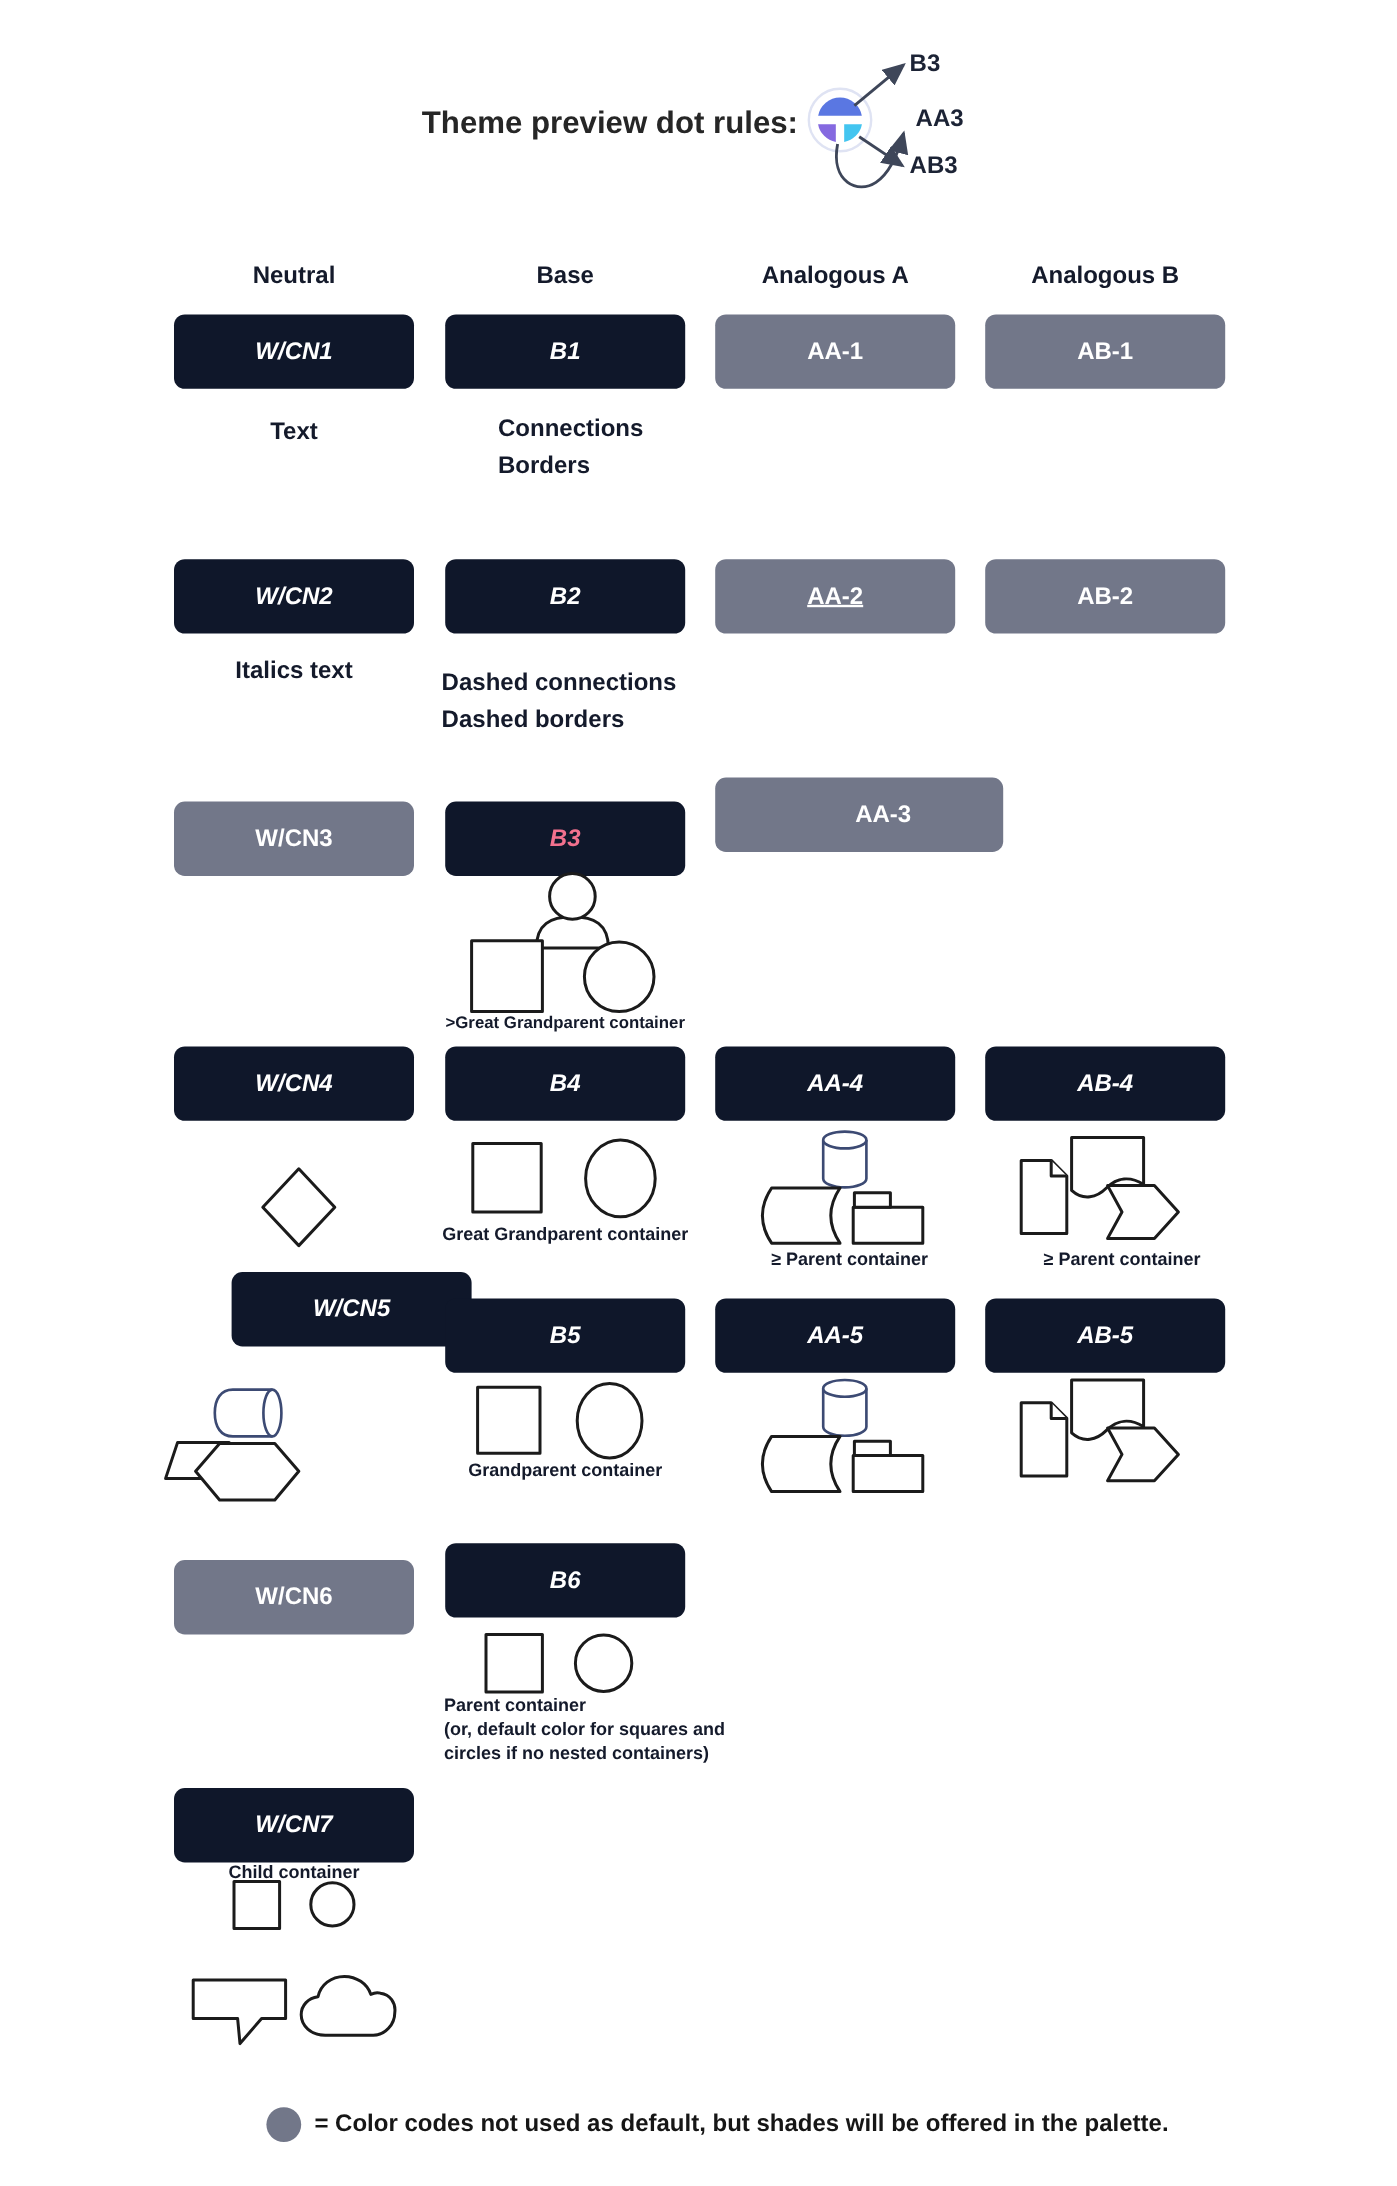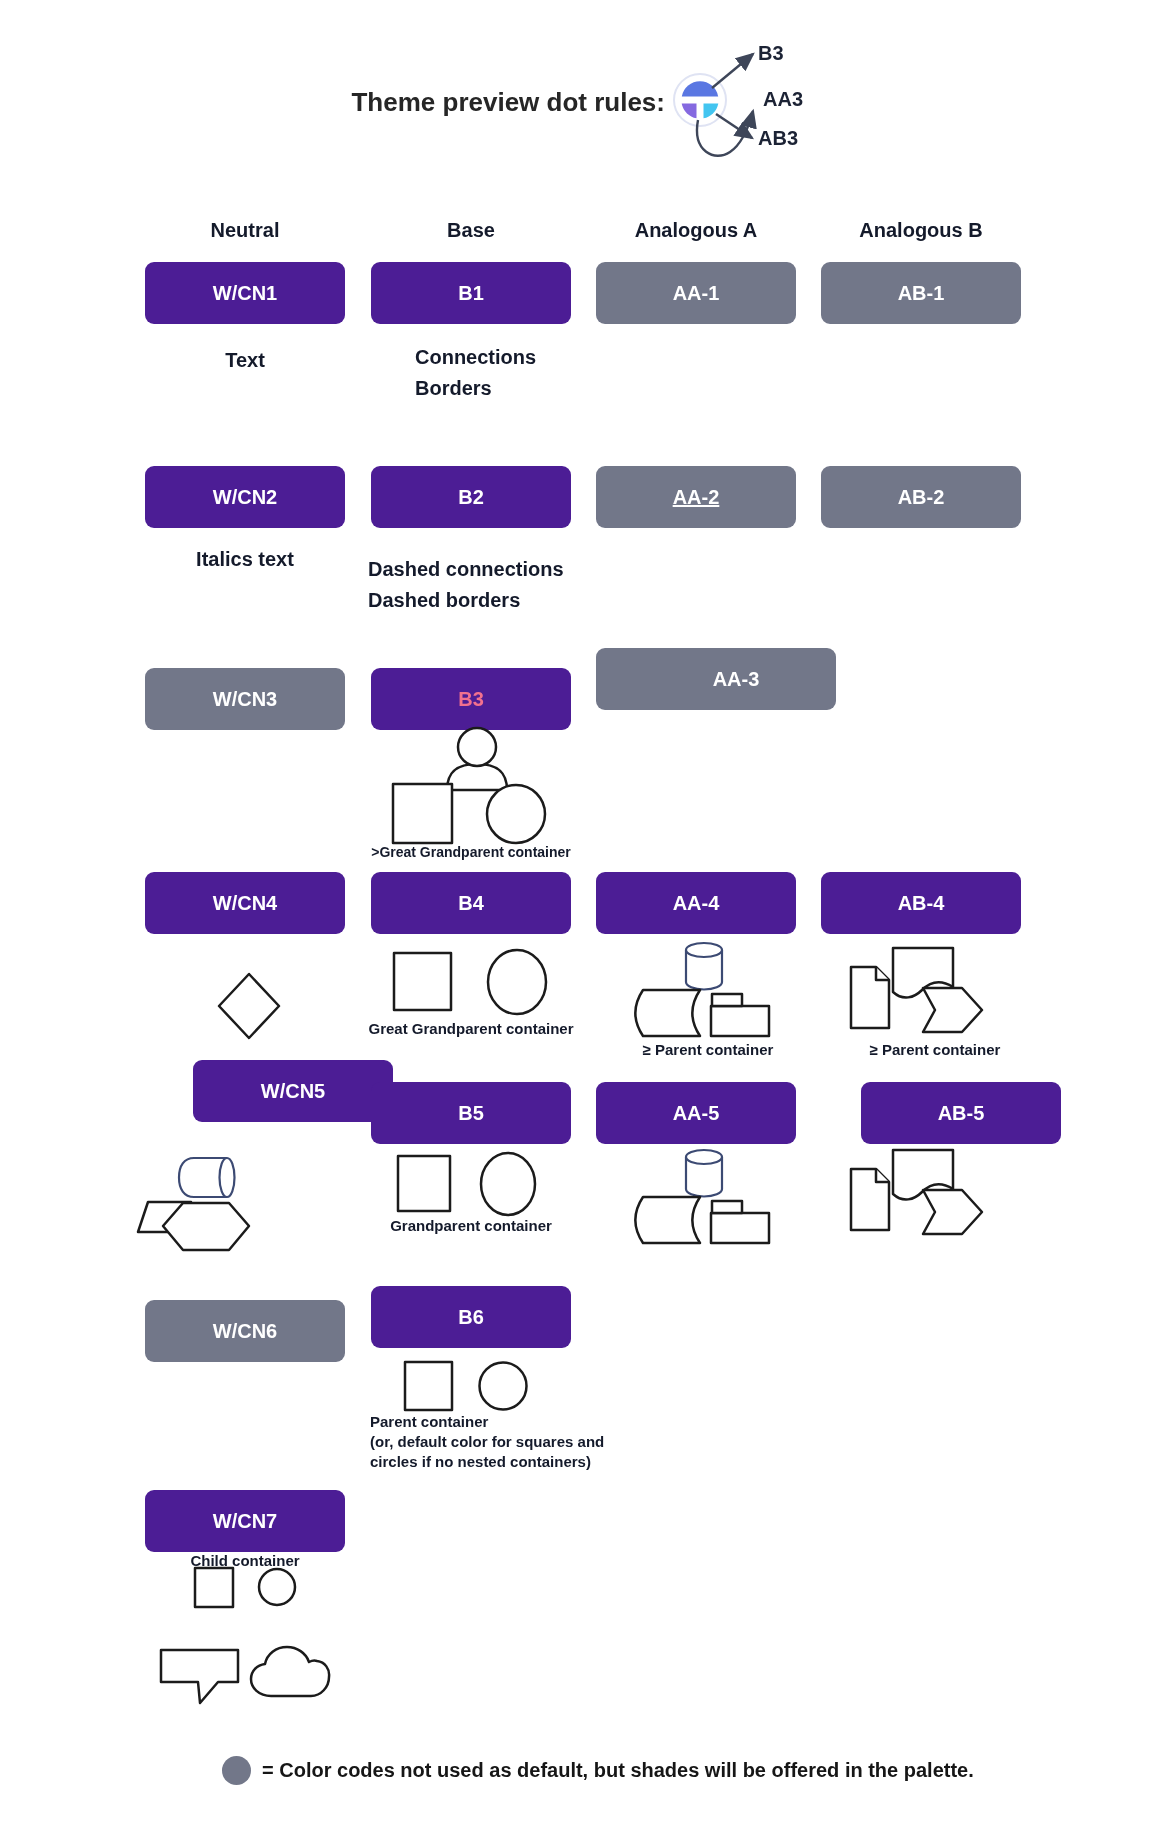--- a/index.html
+++ b/index.html
@@ -4,21 +4,21 @@
 <style>
   html,body{margin:0;padding:0;background:#ffffff;}
   body{font-family:"Liberation Sans", sans-serif;}
   #canvas{position:relative;width:1164px;height:1822px;background:#fff;overflow:hidden;}
   .abs{position:absolute;}
   .title{font-size:26px;font-weight:600;color:#262626;text-align:right;width:355px;}
   .dotlabel{font-size:20px;font-weight:600;color:#1c2335;}
   .colhead{width:200px;text-align:center;font-size:20px;font-weight:700;color:#141a2b;}
   .sw{position:absolute;width:200px;height:62px;border-radius:9px;display:flex;align-items:center;justify-content:center;
       color:#ffffff;font-weight:700;font-size:20px;}
-  .navy{background:#4c1d95;}
+  .navy{background:#0f172a;font-style:italic;}
   .gray{background:#727789;}
   .pink-text{color:#f2718e;}
   .ann{position:absolute;font-weight:700;color:#141a2b;white-space:pre-line;}
   .big{font-size:20px;line-height:31px;}
   .small{font-size:15px;line-height:20px;}
   .tiny{font-size:14px;line-height:18px;}
   .center{text-align:center;}
   .shape{fill:#ffffff;stroke:#1b1b1b;stroke-width:2.5;stroke-linejoin:round;}
   .shape-navy{fill:#ffffff;stroke:#3c4a73;stroke-width:2.2;stroke-linejoin:round;}
   .arrow{fill:none;stroke:#3e4659;stroke-width:2.4;}
@@ -113,21 +113,21 @@
     <path class="shape" d="M30,27 H55 L68,40 V88 H30 Z"></path>
     <path class="shape" d="M55,27 V40 H68" fill="none"></path>
     <path class="shape" d="M72,8 V52 C82,61 93,58 101,50 C110,41 121,40 132,47 V8 Z"></path>
     <polygon class="shape" points="102,48 141,48 161,70 141,92 102,92 114,70"></polygon>
   </svg>
   <div class="ann small center" style="left:805px;top:1040px;width:260px;">≥ Parent container</div>
 
   <div class="sw navy" style="left:145px;top:1060px;margin-left:48px;">W/CN5</div>
   <div class="sw navy" style="left:371px;top:1082px;">B5</div>
   <div class="sw navy" style="left:596px;top:1082px;">AA-5</div>
-  <div class="sw navy" style="left:821px;top:1082px;margin-left:40px;">AB-5</div>
+  <div class="sw navy" style="left:821px;top:1082px;">AB-5</div>
 
   <svg class="abs" style="left:130px;top:1145px;" width="200" height="115" viewBox="0 0 200 115">
     <path class="shape-navy" d="M97,13 H64 C54,13 49,21 49,32.5 C49,44 54,52 64,52 H97"></path>
     <ellipse class="shape-navy" cx="97" cy="32.5" rx="7.5" ry="19.5"></ellipse>
     <polygon class="shape" points="18,57 61,57 51,87 8,87"></polygon>
     <polygon class="shape" points="53,58 99,58 119,81 99,105 53,105 33,81"></polygon>
   </svg>
 
   <svg class="abs" style="left:371px;top:1148px;" width="200" height="70" viewBox="0 0 200 70">
     <rect class="shape" x="27" y="8" width="52" height="55"></rect>

